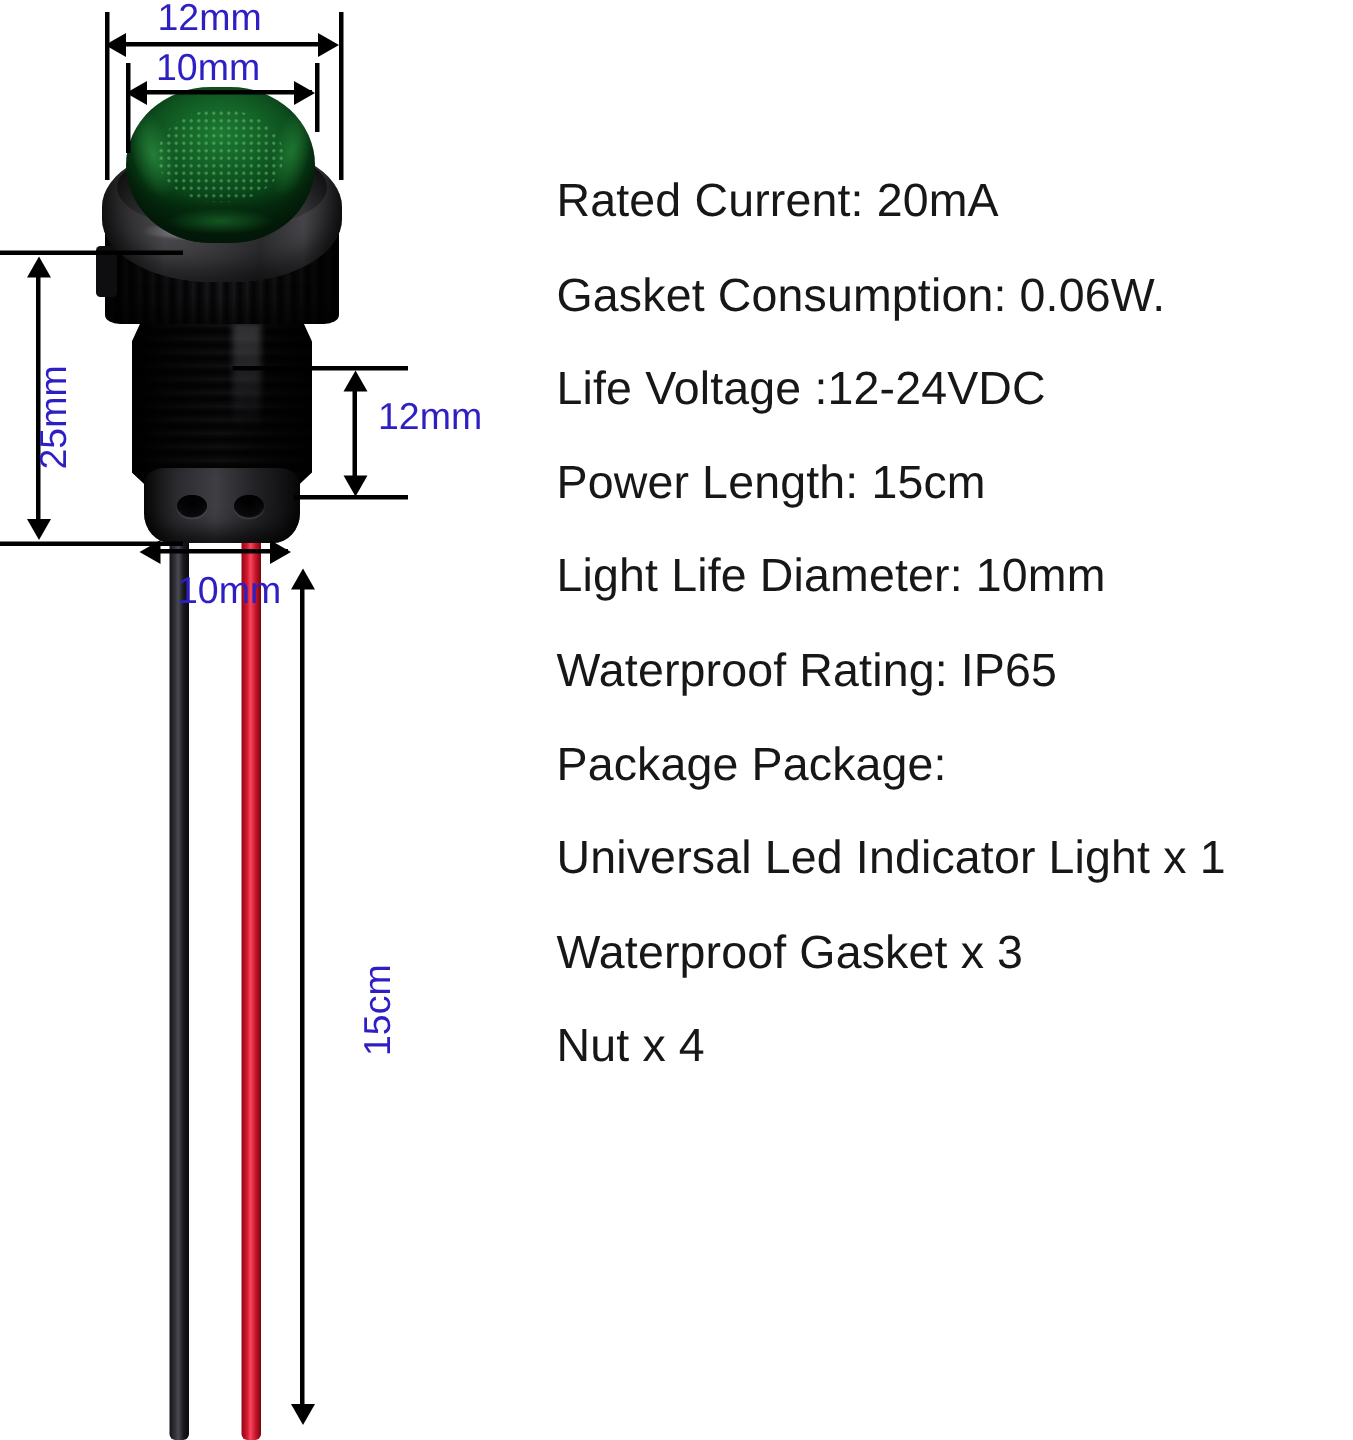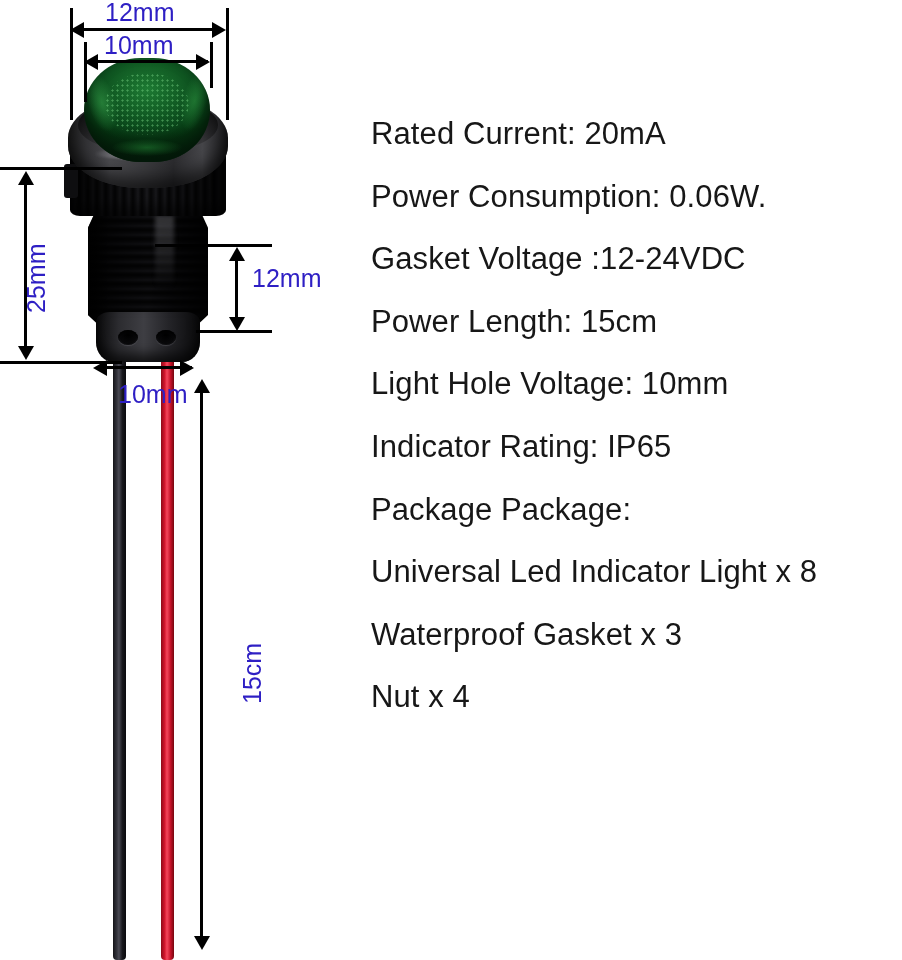--- a/index.html
+++ b/index.html
@@ -359,24 +359,24 @@
     <div class="dim-label" style="left:118px; top:380px;">10mm</div>
 
     <div class="rule v" style="left:200px; top:390px; height:552px;"></div>
     <div class="arrowhead up" style="left:194px; top:379px;"></div>
     <div class="arrowhead down" style="left:194px; top:936px;"></div>
     <div class="dim-label vertical" style="left:238px; top:704px;">15cm</div>
   </div>
 
   <div class="spec-list">
     <div class="spec-line">Rated Current: 20mA</div>
-    <div class="spec-line">Power Consumption: 0.06W.</div>
-    <div class="spec-line">Gasket Voltage :12-24VDC</div>
+    <div class="spec-line">Gasket Consumption: 0.06W.</div>
+    <div class="spec-line">Life Voltage :12-24VDC</div>
     <div class="spec-line">Power Length: 15cm</div>
-    <div class="spec-line">Light Hole Voltage: 10mm</div>
-    <div class="spec-line">Indicator Rating: IP65</div>
+    <div class="spec-line">Light Life Diameter: 10mm</div>
+    <div class="spec-line">Waterproof Rating: IP65</div>
     <div class="spec-line">Package Package:</div>
-    <div class="spec-line">Universal Led Indicator Light x 8</div>
+    <div class="spec-line">Universal Led Indicator Light x 1</div>
     <div class="spec-line">Waterproof Gasket x 3</div>
     <div class="spec-line">Nut x 4</div>
   </div>
 
 </div>
 
 </body></html>

